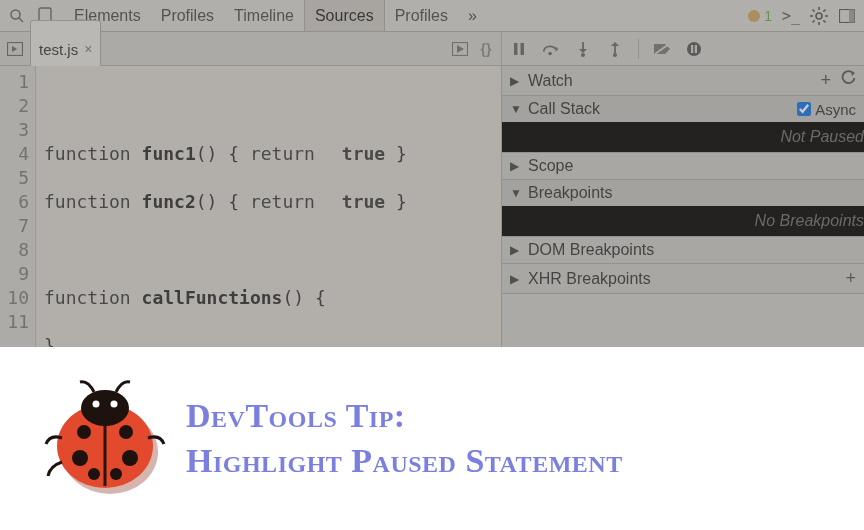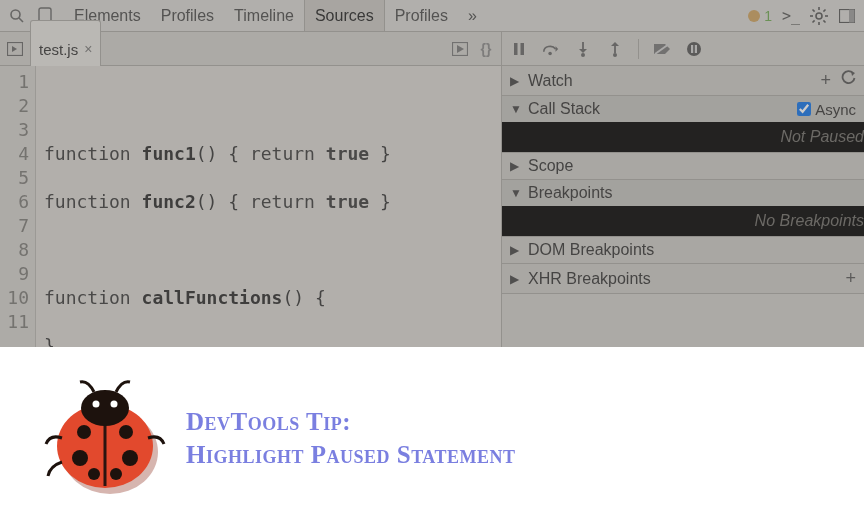--- a/index.html
+++ b/index.html
@@ -129,21 +129,21 @@
       background: #d0cec9;
       border-right: 1px solid #b5b3ae;
     }
     .code {
       padding: 4px 8px 0 8px;
       color: #333;
       white-space: pre;
     }
     .kw { color: #3a3a3a; font-weight: normal; }
     .fn { color: #2a2a2a; font-weight: bold;}
-    .bool { color: #3a3a3a; font-weight: bold;}
+    .bool { color: #3a3a3a; font-weight: bold; margin-left: 16px;}
     .squiggle {
       text-decoration: underline wavy #8a8984;
       text-decoration-thickness: 1px;
     }
     .stop-dot {
       display:inline-block; width:12px;height:12px;border-radius:50%;
       background:#8d8b86; vertical-align:middle; margin-left:4px;
     }
     
     .sidebar {
@@ -189,21 +189,21 @@
       width: 130px; height: 130px;
       flex-shrink: 0;
       margin-right: 16px;
     }
     .tip-text {
       font-family: Georgia, "Times New Roman", serif;
       font-variant: small-caps;
       letter-spacing: 0.5px;
       color: #7a7fe0;
       font-weight: 700;
-      font-size: 25px;
+      font-size: 34px;
       line-height: 1.3;
     }
   </style>
 </head>
 <body>
 
 <div class="devtools">
 
   <div class="topbar">
     <span class="icon-btn">

